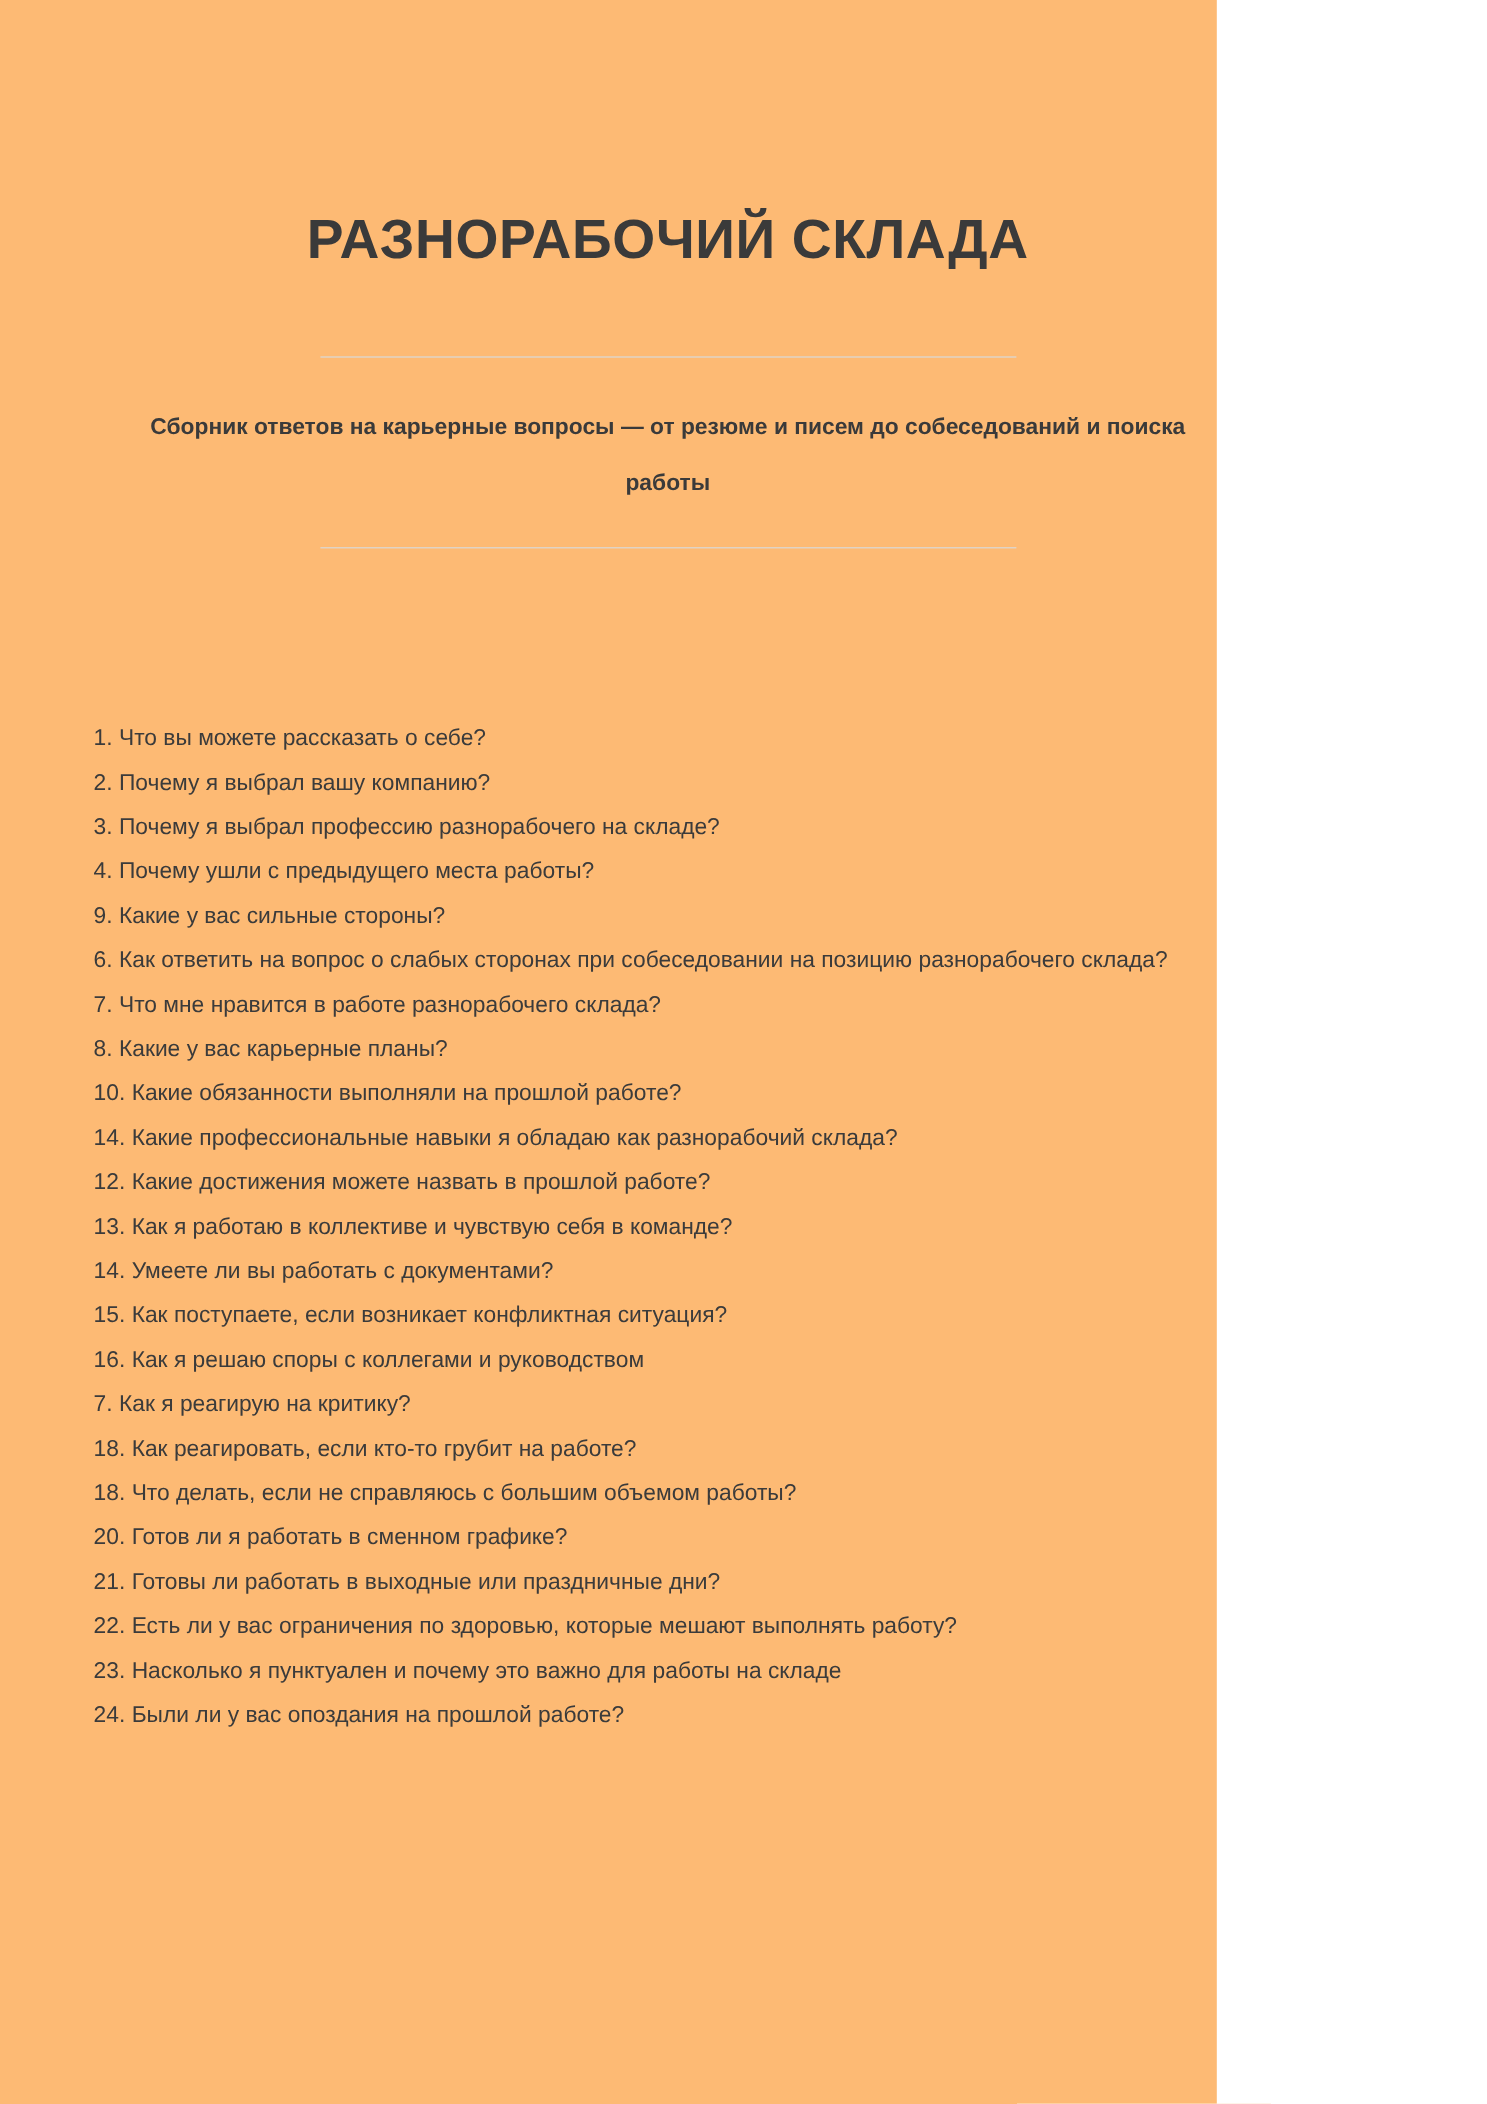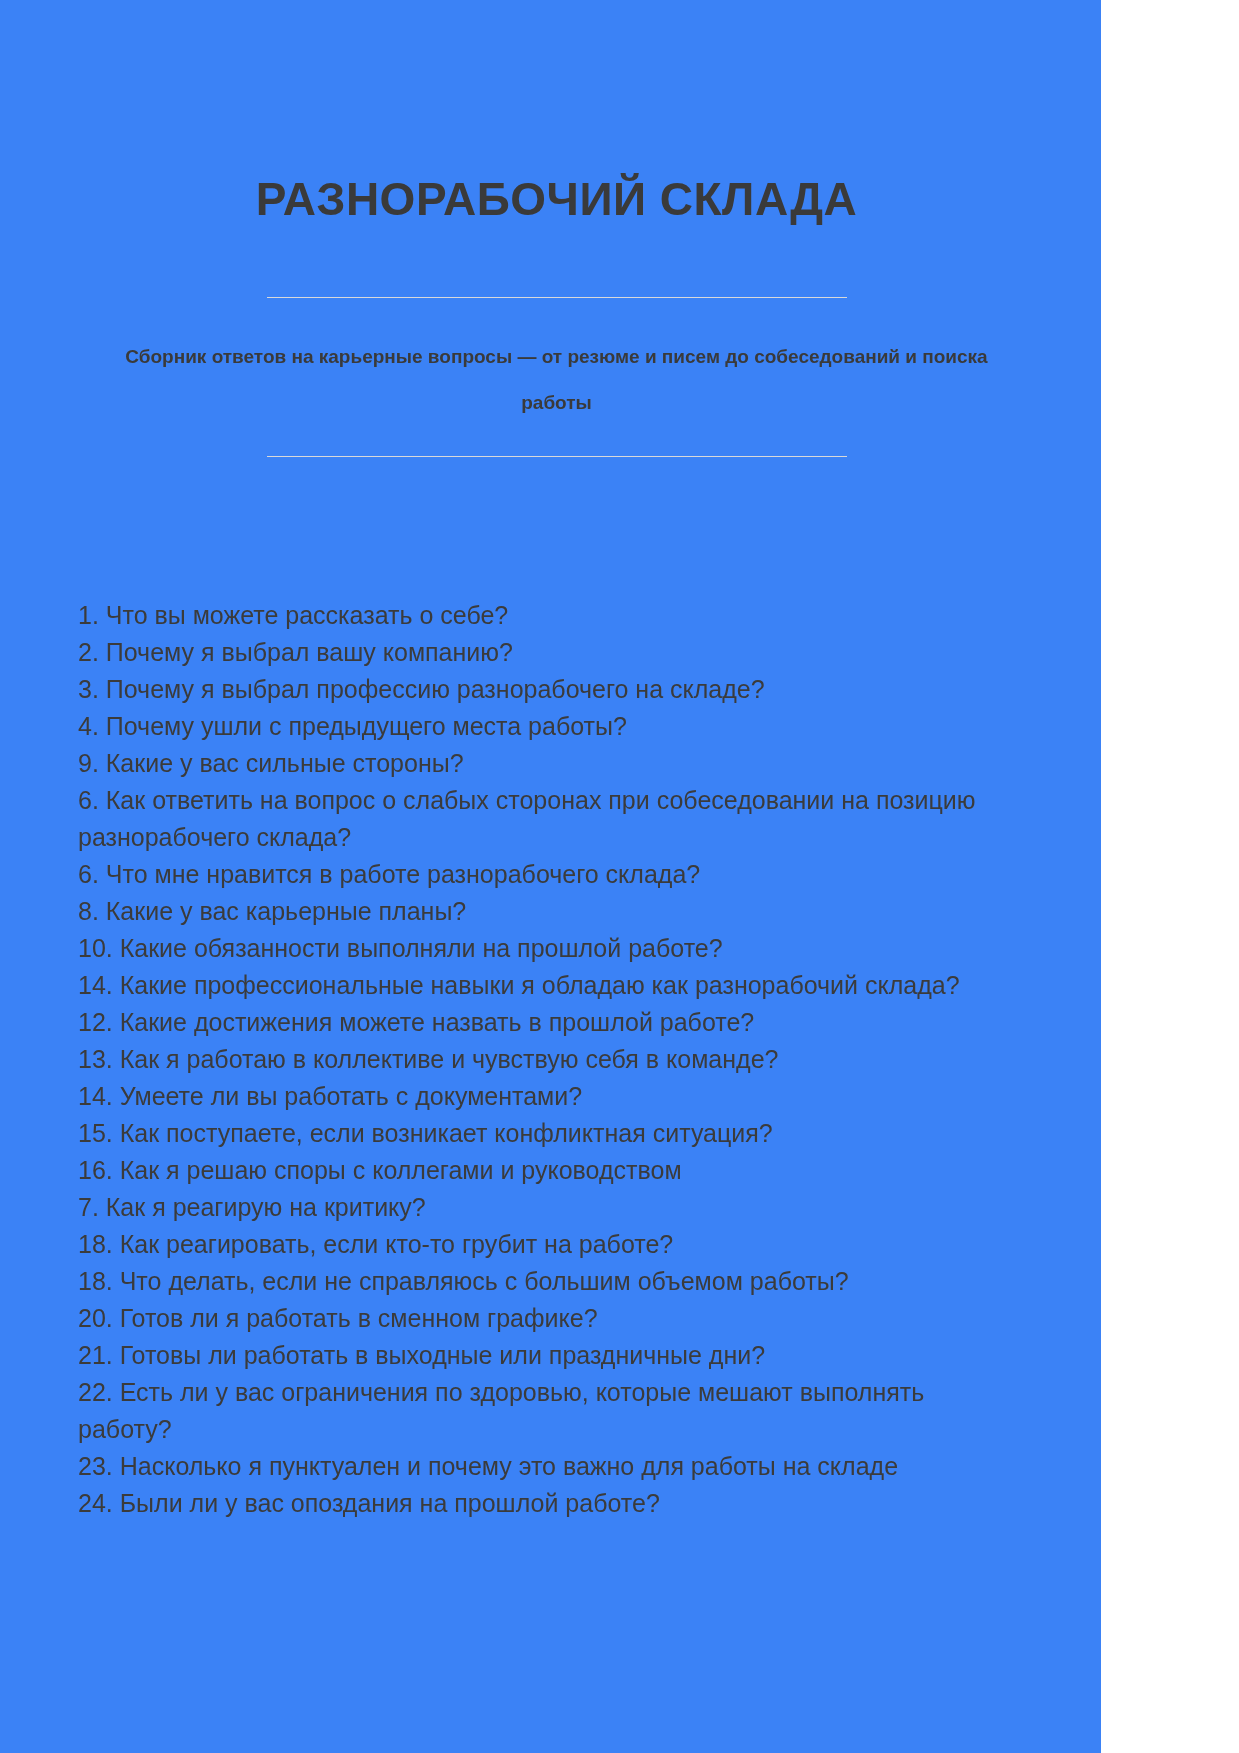--- a/index.html
+++ b/index.html
@@ -9,23 +9,23 @@
   }
   body {
     width: 1239px;
     height: 1753px;
     font-family: "Liberation Sans", sans-serif;
     color: #3b3b3b;
     overflow: hidden;
   }
   .page {
     position: relative;
-    width: 1101px;
+    width: 1014px;
     height: 1753px;
-    background: #3b82f6;
+    background: #fdba74;
   }
   .content {
     position: absolute;
     left: 0;
     top: 0;
     width: 1113px;
     padding-top: 172px;
     box-sizing: border-box;
   }
   .doc-title {
@@ -57,21 +57,21 @@
     text-align: center;
     font-size: 19px;
     font-weight: 700;
     line-height: 46px;
     color: #3a3a3a;
   }
   .questions {
     margin-top: 140px;
     margin-left: 78px;
     width: 935px;
-    font-size: 25px;
+    font-size: 19px;
     font-weight: 400;
     line-height: 37px;
     color: #3b3b3b;
   }
   .question {
     margin: 0;
     padding: 0;
   }
 </style>
 </head>
@@ -88,21 +88,21 @@
 
     <hr class="divider bottom">
 
     <div class="questions">
         <div class="question">1. Что вы можете рассказать о себе?</div>
         <div class="question">2. Почему я выбрал вашу компанию?</div>
         <div class="question">3. Почему я выбрал профессию разнорабочего на складе?</div>
         <div class="question">4. Почему ушли с предыдущего места работы?</div>
         <div class="question">9. Какие у вас сильные стороны?</div>
         <div class="question">6. Как ответить на вопрос о слабых сторонах при собеседовании на позицию разнорабочего склада?</div>
-        <div class="question">6. Что мне нравится в работе разнорабочего склада?</div>
+        <div class="question">7. Что мне нравится в работе разнорабочего склада?</div>
         <div class="question">8. Какие у вас карьерные планы?</div>
         <div class="question">10. Какие обязанности выполняли на прошлой работе?</div>
         <div class="question">14. Какие профессиональные навыки я обладаю как разнорабочий склада?</div>
         <div class="question">12. Какие достижения можете назвать в прошлой работе?</div>
         <div class="question">13. Как я работаю в коллективе и чувствую себя в команде?</div>
         <div class="question">14. Умеете ли вы работать с документами?</div>
         <div class="question">15. Как поступаете, если возникает конфликтная ситуация?</div>
         <div class="question">16. Как я решаю споры с коллегами и руководством</div>
         <div class="question">7. Как я реагирую на критику?</div>
         <div class="question">18. Как реагировать, если кто-то грубит на работе?</div>

